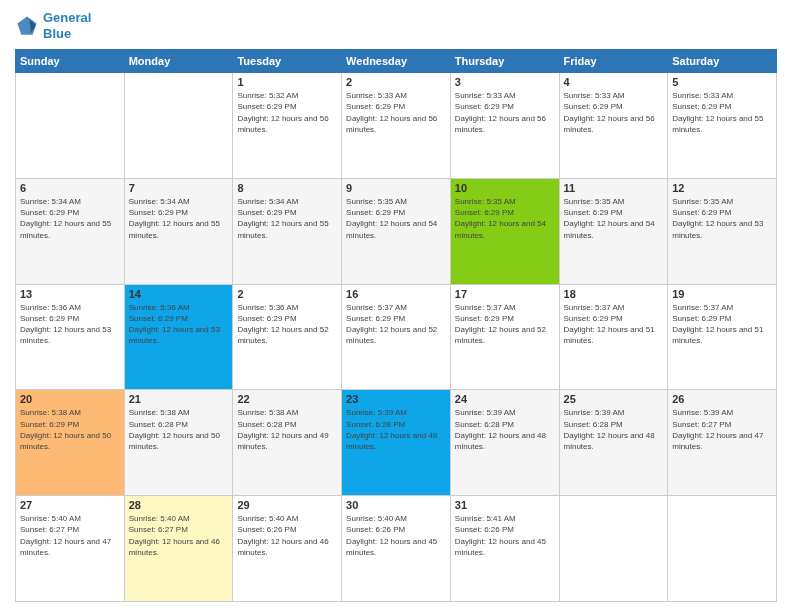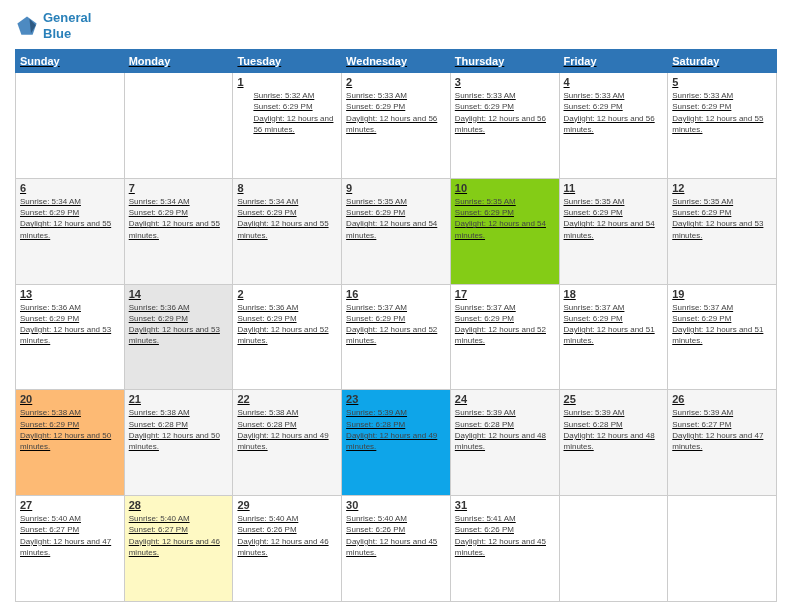--- a/index.html
+++ b/index.html
@@ -53,21 +53,20 @@
     .location-title {
       font-size: 14px;
       color: #555;
     }
     .calendar {
       flex: 1;
       border: 1px solid #ccc;
       border-collapse: collapse;
       width: 100%;
       table-layout: fixed;
-      text-decoration: underline;
     }
     .calendar th {
       background-color: #2e75b6;
       color: white;
       font-size: 11px;
       font-weight: bold;
       padding: 5px 4px;
       text-align: left;
       border: 1px solid #2e75b6;
     }
@@ -133,21 +132,21 @@
           <th>Friday</th>
           <th>Saturday</th>
         </tr>
     </thead>
     <tbody id="calendar-body">
     <tr>
           <td class="empty-cell"></td>
           <td class="empty-cell"></td>
           <td style="background-color: rgb(255, 255, 255);">
             <span class="day-number">1</span>
-            <div class="day-info" style="white-space: pre-line; margin-left: 16px;">Sunrise: 5:32 AM
+            <div class="day-info" style="white-space: pre-line;">Sunrise: 5:32 AM
 Sunset: 6:29 PM
 Daylight: 12 hours and 56 minutes.</div>
           </td>
           <td style="background-color: rgb(255, 255, 255);">
             <span class="day-number">2</span>
             <div class="day-info" style="white-space: pre-line;">Sunrise: 5:33 AM
 Sunset: 6:29 PM
 Daylight: 12 hours and 56 minutes.</div>
           </td>
           <td style="background-color: rgb(255, 255, 255);">
@@ -213,21 +212,21 @@
 Daylight: 12 hours and 53 minutes.</div>
           </td>
         </tr>
         <tr>
           <td style="background-color: rgb(255, 255, 255);">
             <span class="day-number">13</span>
             <div class="day-info" style="white-space: pre-line;">Sunrise: 5:36 AM
 Sunset: 6:29 PM
 Daylight: 12 hours and 53 minutes.</div>
           </td>
-          <td style="background-color: #e5e5e5;">
+          <td style="background-color: #0ea5e9;">
             <span class="day-number">14</span>
             <div class="day-info" style="white-space: pre-line;">Sunrise: 5:36 AM
 Sunset: 6:29 PM
 Daylight: 12 hours and 53 minutes.</div>
           </td>
           <td style="background-color: rgb(255, 255, 255);">
             <span class="day-number">2</span>
             <div class="day-info" style="white-space: pre-line;">Sunrise: 5:36 AM
 Sunset: 6:29 PM
 Daylight: 12 hours and 52 minutes.</div>

